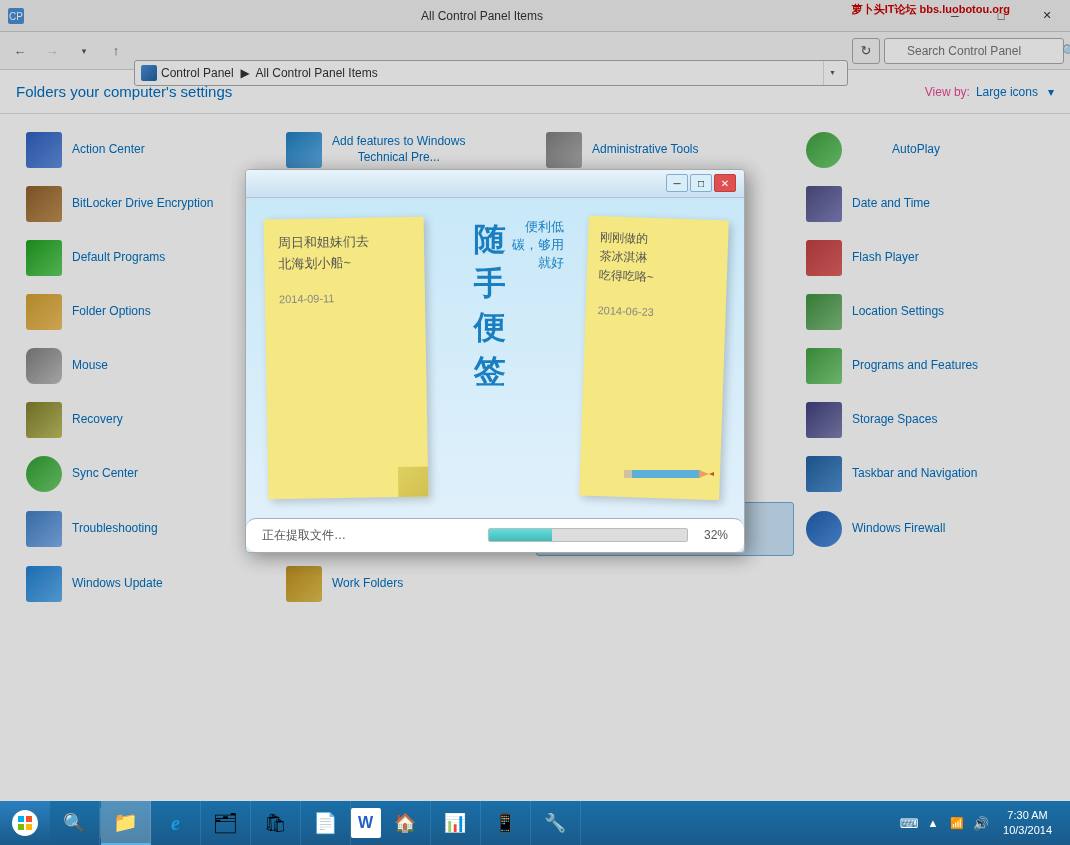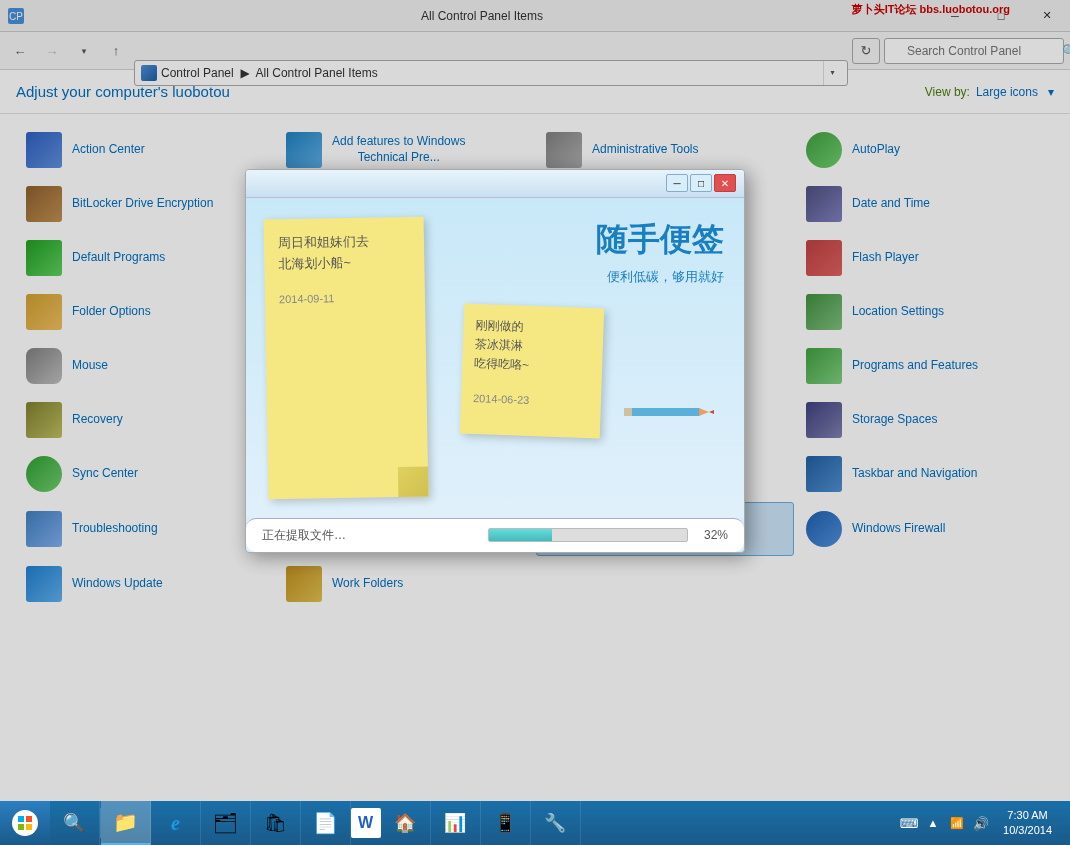--- a/index.html
+++ b/index.html
@@ -120,21 +120,21 @@
       height: 44px;
       display: flex;
       align-items: center;
       justify-content: space-between;
       padding: 0 16px;
       border-bottom: 1px solid #e0e0e0;
     }
     .header-title { font-size: 15px; color: #0070c0; }
     .header-title span { color: #005a9e; }
     .view-by { display: flex; align-items: center; gap: 6px; font-size: 12px; color: #333; }
-    .view-by-label { color: #4d7c0f; }
+    .view-by-label { color: #ec4899; }
     .view-by-value { color: #0070c0; cursor: pointer; display: flex; align-items: center; gap: 10px; }
 
     
     .icons-grid {
       display: grid;
       grid-template-columns: repeat(4, 1fr);
       padding: 10px 16px;
       gap: 2px;
     }
     .grid-item {
@@ -278,21 +278,21 @@
     .sticky-date { color: #888; font-size: 11px; margin-top: 16px; }
     .sticky-curl {
       position: absolute;
       bottom: 0; right: 0;
       width: 30px; height: 30px;
       background: linear-gradient(135deg, #e0d060, #d0c050);
     }
     .popup-right {
       flex: 1;
       display: flex;
-      flex-direction: column;
+      flex-direction: row;
       position: relative;
     }
     .popup-brand {
       font-size: 32px;
       font-weight: bold;
       color: #1a7fc0;
       margin-bottom: 6px;
       text-align: right;
     }
     .popup-tagline {
@@ -406,21 +406,21 @@
   </div>
   <div class="refresh-btn">↻</div>
   <div class="search-wrap">
     <input class="search-input" type="text" placeholder="Search Control Panel" style="">
     <span style="color:#888; font-size:12px;">🔍</span>
   </div>
 </div>
 
 <div class="content-header">
   <div class="header-title">
-    <span style="color:#0070c0;">Adjust your computer's luobotou</span>
+    <span style="color:#0070c0;">Folders your computer's settings</span>
   </div>
   <div class="view-by">
     <span class="view-by-label">View by:</span>
     <span class="view-by-value">
       <span>Large icons</span>
       <span>▾</span>
     </span>
   </div>
 </div>
 
@@ -434,21 +434,21 @@
         <div class="item-icon icon-add-features"></div>
         <div class="item-label" style="white-space: pre-line;">Add features to Windows
 Technical Pre...</div>
       </div>
       <div class="grid-item">
         <div class="item-icon icon-admin-tools"></div>
         <div class="item-label" style="white-space: pre-line;">Administrative Tools</div>
       </div>
       <div class="grid-item">
         <div class="item-icon icon-autoplay"></div>
-        <div class="item-label" style="white-space: pre-line;">AutoPlay</div>
+        <div class="item-label" style="white-space: pre-line; margin-left: 40px;">AutoPlay</div>
       </div>
       <div class="grid-item">
         <div class="item-icon icon-bitlocker"></div>
         <div class="item-label" style="white-space: pre-line;">BitLocker Drive Encryption</div>
       </div>
       <div class="grid-item">
         <div class="item-icon icon-color-mgmt"></div>
         <div class="item-label" style="white-space: pre-line;">Color Management</div>
       </div>
       <div class="grid-item">

